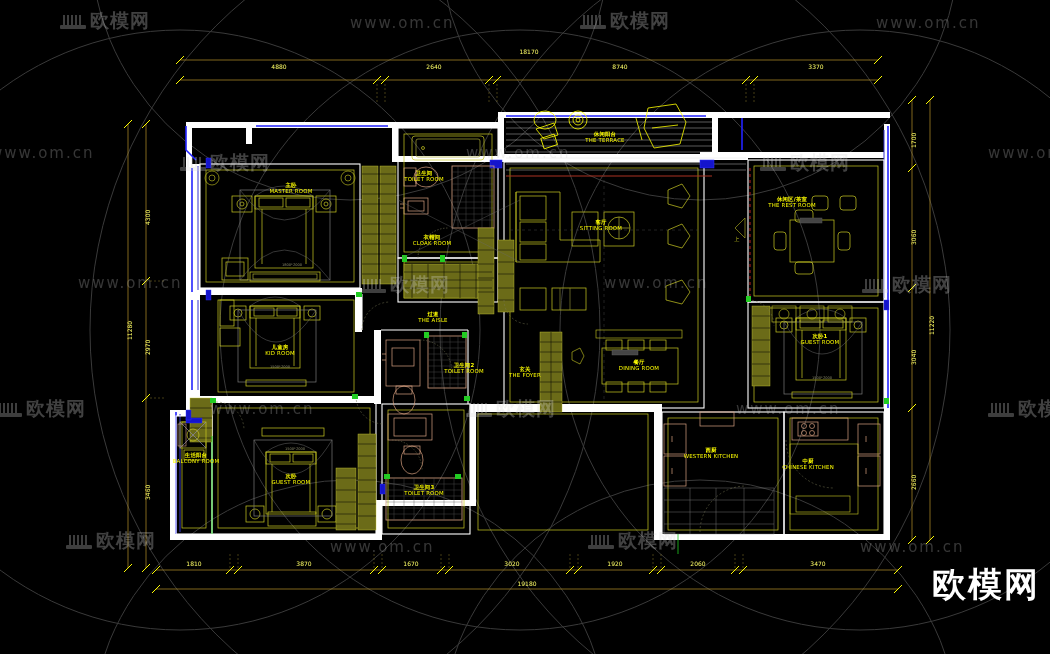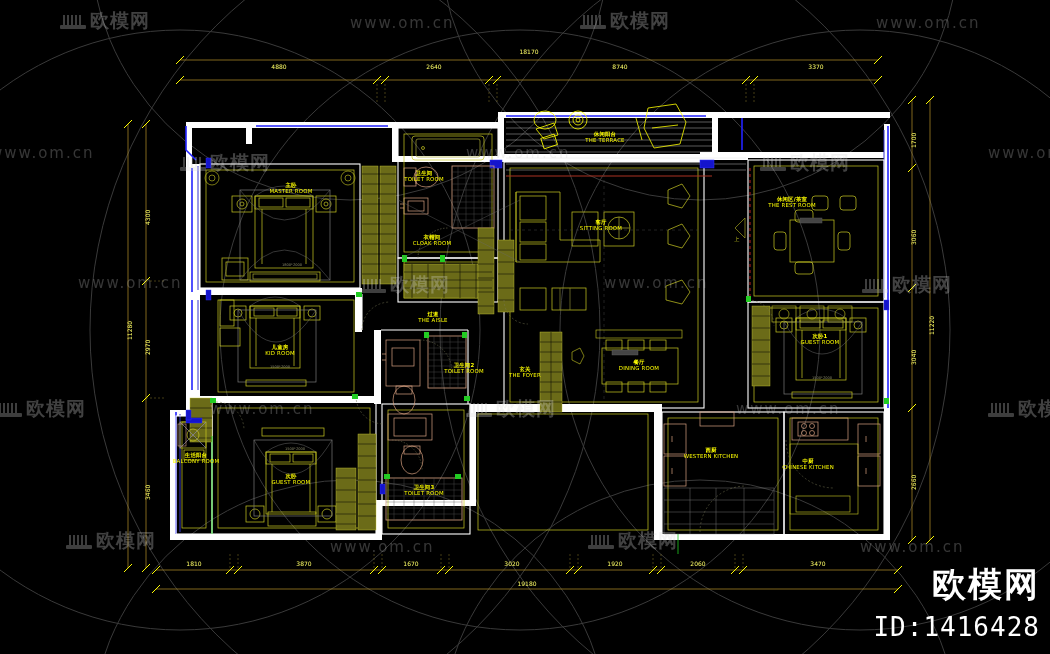--- a/index.html
+++ b/index.html
@@ -918,15 +918,14 @@
     <div class="wm-url" style="left:988px;top:144px;">www.om.cn</div>
     <div class="wm-url" style="left:78px;top:274px;">www.om.cn</div>
     <div class="wm-url" style="left:604px;top:274px;">www.om.cn</div>
     <div class="wm-url" style="left:210px;top:400px;">www.om.cn</div>
     <div class="wm-url" style="left:736px;top:400px;">www.om.cn</div>
     <div class="wm-url" style="left:330px;top:538px;">www.om.cn</div>
     <div class="wm-url" style="left:860px;top:538px;">www.om.cn</div>
   </div>
 
   <div class="brand-big">欧模网</div>
-  <div class="brand-id">ID:1416428</div>
 
 </div>
 
 </body></html>

